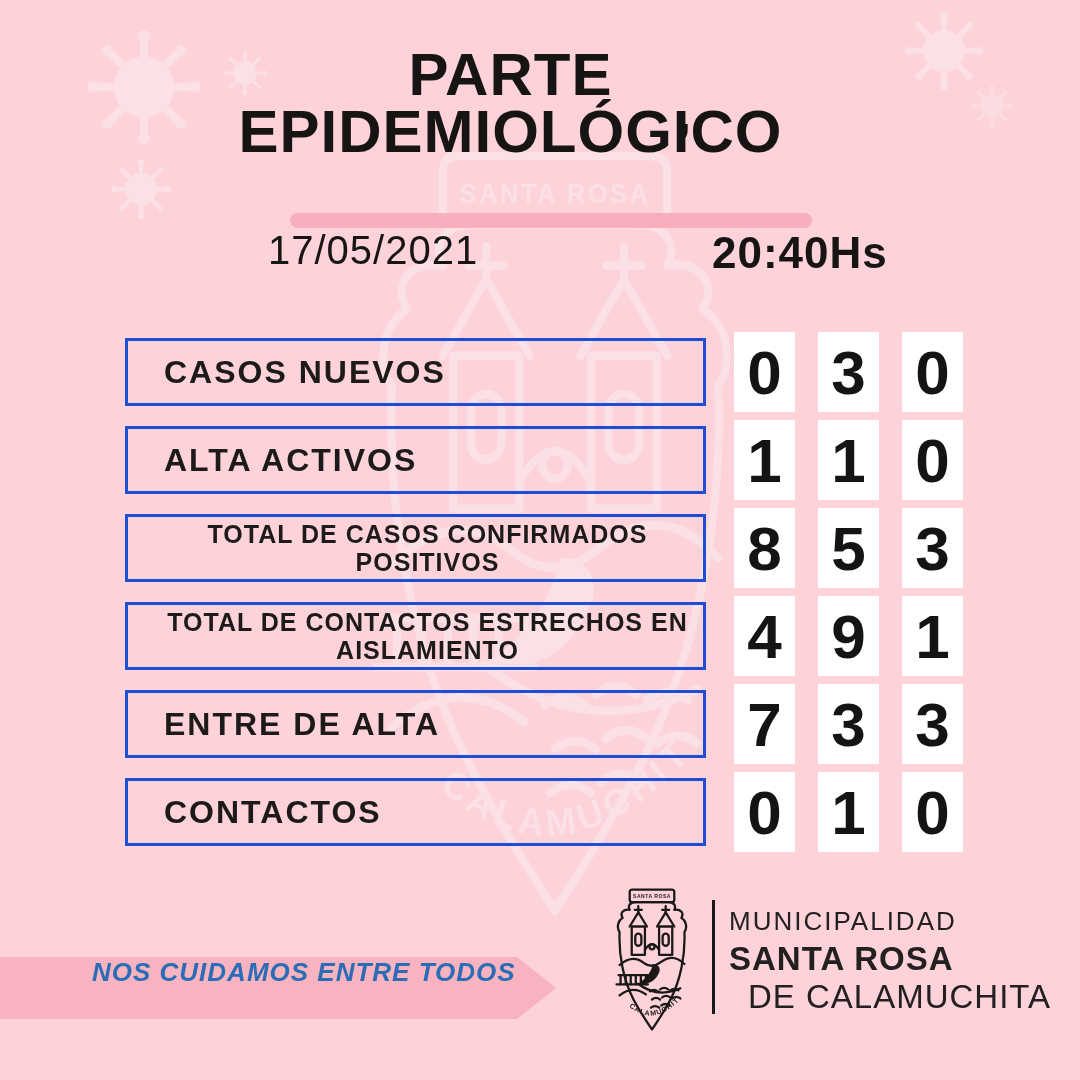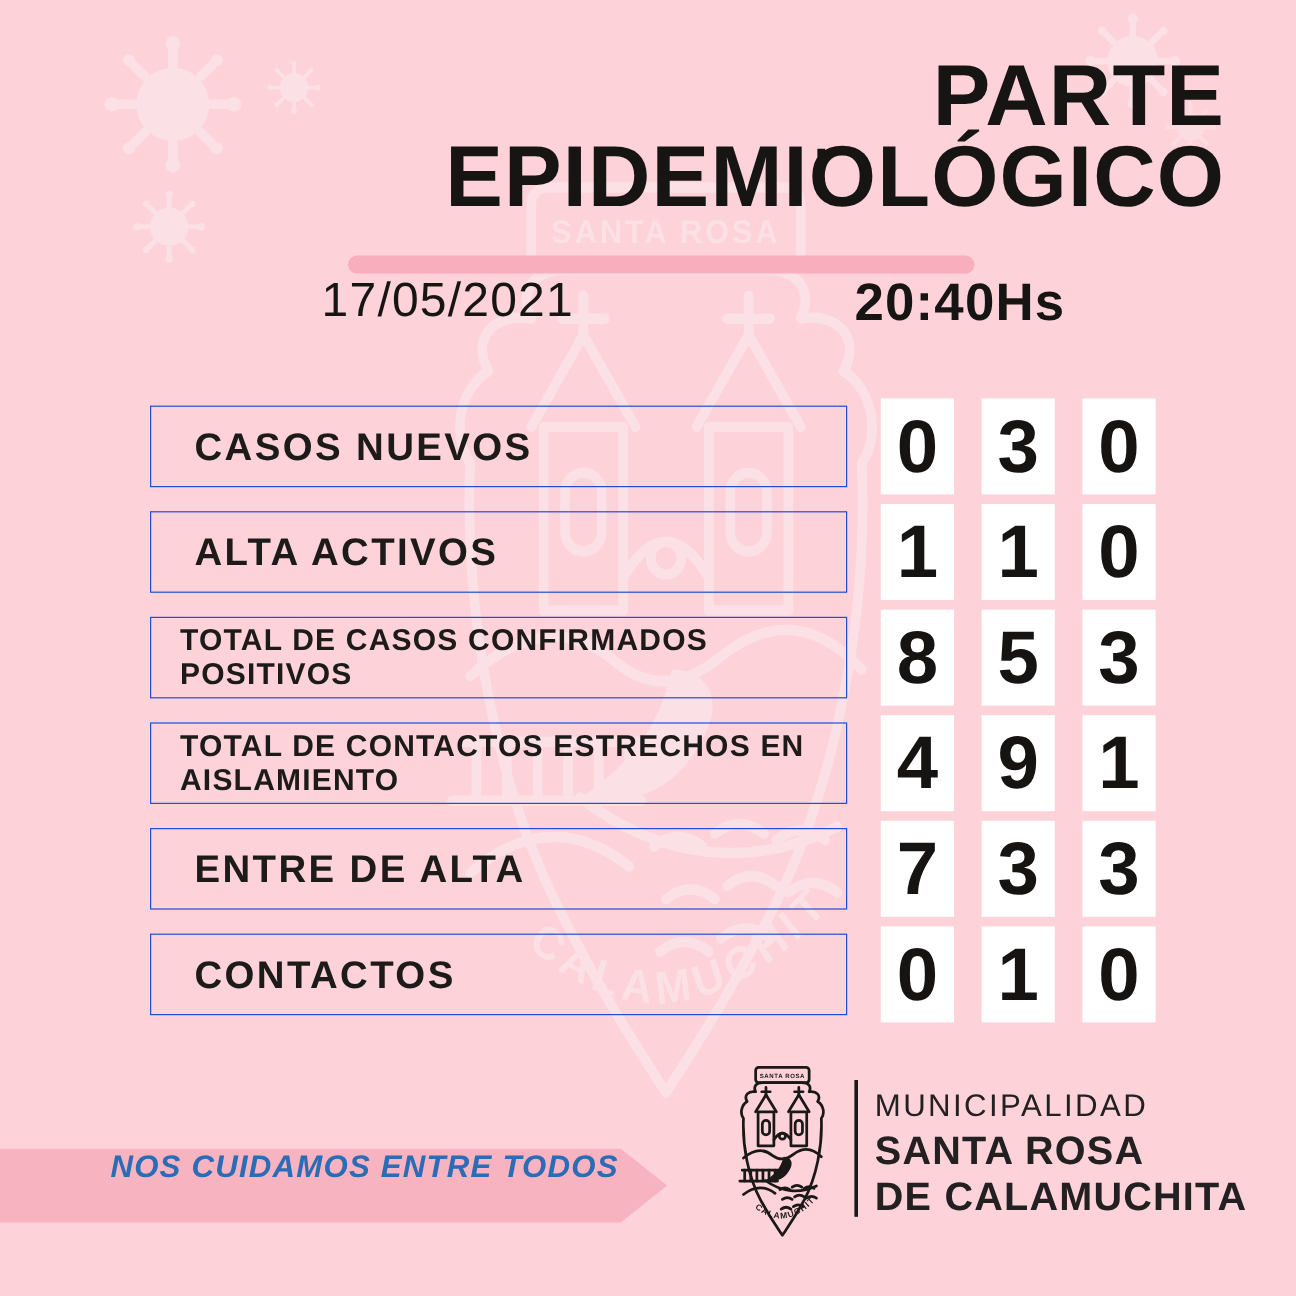--- a/index.html
+++ b/index.html
@@ -26,53 +26,53 @@
   .virus.v1{left:85px;top:28px;width:118px;height:118px;}
   .virus.v2{left:222px;top:50px;width:46px;height:46px;}
   .virus.v3{left:110px;top:158px;width:62px;height:62px;}
   .virus.v4{left:903px;top:10px;width:82px;height:82px;}
   .virus.v5{left:970px;top:84px;width:44px;height:44px;opacity:.75;}
 
   
   .watermark{position:absolute;left:300px;top:148px;width:510px;height:820px;color:var(--decor);--sw:3.2;}
 
   
-  .title{position:absolute;left:0;top:46px;width:1021px;text-align:right;
-    font-size:72px;font-weight:bold;line-height:.95;letter-spacing:1px;color:var(--ink);}
+  .title{position:absolute;left:0;top:46px;width:1021px;text-align:center;
+    font-size:60px;font-weight:bold;line-height:.95;letter-spacing:1px;color:var(--ink);}
   .stray-mark{position:absolute;left:678px;top:88px;font-size:46px;font-weight:bold;color:var(--ink);}
   .underline{position:absolute;left:290px;top:213px;width:522px;height:15px;border-radius:8px;background:var(--accent);}
   .date{position:absolute;left:268px;top:228px;font-size:40px;font-weight:normal;color:var(--ink);letter-spacing:1px;}
   .time{position:absolute;left:712px;top:228px;font-size:44px;font-weight:bold;color:var(--ink);letter-spacing:1px;}
 
   
   .rows{position:absolute;left:125px;top:332px;width:838px;}
   .row{display:flex;height:80px;margin-bottom:8px;}
-  .label-box{flex:1;margin:6px 5px 6px 0;border:1px solid #1d4ed8;
+  .label-box{flex:1;margin:6px 5px 6px 0;border:3px solid #1d4ed8;
     display:flex;align-items:center;padding-left:36px;
-    font-size:32px;font-weight:bold;letter-spacing:2px;color:#1d1b1a;}
+    font-size:32px;font-weight:bold;letter-spacing:2px;color:#1d1b1a;text-align:center;}
   .row.small-label .label-box{font-size:25px;letter-spacing:1px;line-height:1.12;padding-left:24px;}
   .digit{width:61px;margin-left:23px;background:var(--box-bg);
     display:flex;align-items:center;justify-content:center;
     font-size:62px;font-weight:bold;color:#151413;}
   .digit:first-of-type{margin-left:5px;}
 
   
   .ribbon{position:absolute;left:0;top:918px;width:556px;height:62px;background:var(--ribbon);
     clip-path:polygon(0 0,93% 0,100% 50%,93% 100%,0 100%);
     display:flex;align-items:flex-start;padding-left:92px;margin-top:39px;}
   .ribbon span{font-size:26px;font-weight:bold;font-style:italic;letter-spacing:1px;color:var(--blue);}
 
   
   .logo{position:absolute;left:600px;top:888px;display:flex;align-items:flex-start;}
   .crest{width:104px;height:152px;color:#1b1917;--sw:4.5;flex:none;}
   .logo-divider{width:3px;height:114px;background:#1b1917;margin:12px 14px 0 8px;flex:none;}
   .logo-text{padding-top:18px;color:#232021;white-space:nowrap;}
   .logo-line1{font-size:26px;font-weight:normal;letter-spacing:2px;}
   .logo-line2{font-size:33px;font-weight:bold;letter-spacing:1px;margin-top:3px;}
-  .logo-line3{font-size:33px;font-weight:bold;letter-spacing:1px;}
+  .logo-line3{font-size:33px;font-weight:normal;letter-spacing:1px;margin-left:19px;}
 </style>
 </head>
 <body>
 
 <div class="page">
 
   <svg width="0" height="0" style="position:absolute">
     <defs>
       <g id="virus-art">
         <circle cx="0" cy="0" r="30" fill="currentColor"></circle>

